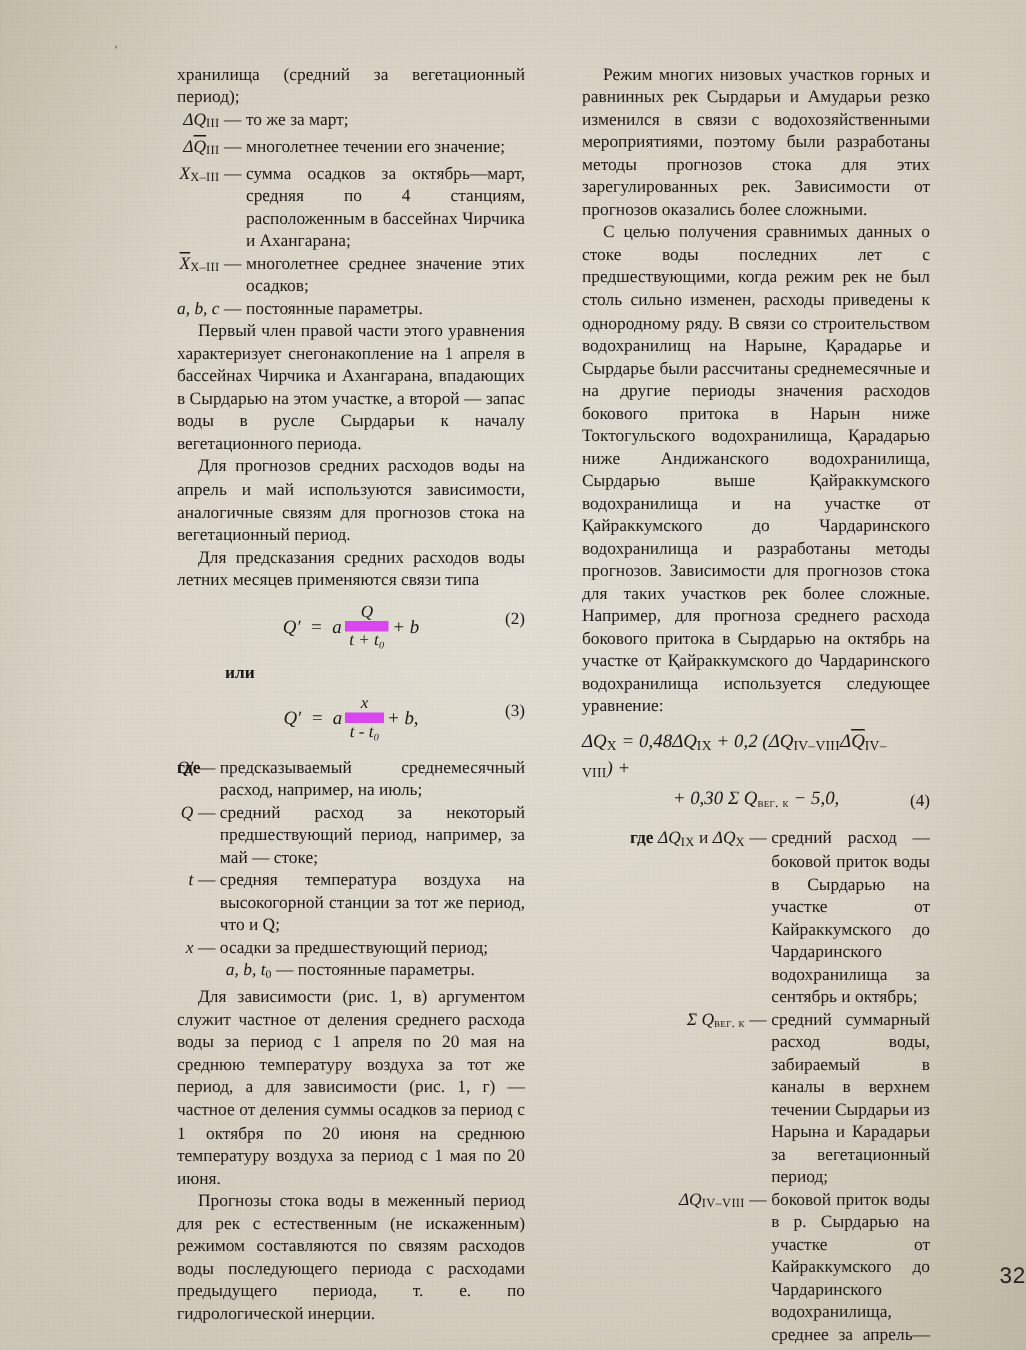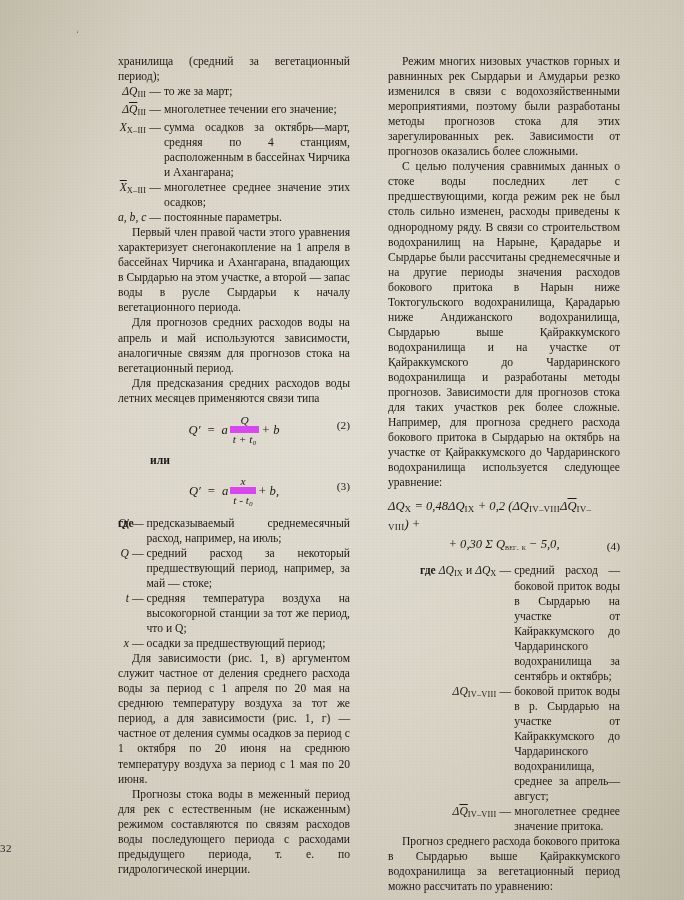--- a/index.html
+++ b/index.html
@@ -25,21 +25,21 @@
     background-image:
       repeating-linear-gradient(0deg, rgba(90,84,66,.05) 0px, rgba(90,84,66,.05) 1px, transparent 1px, transparent 3px),
       repeating-linear-gradient(90deg, rgba(90,84,66,.04) 0px, rgba(90,84,66,.04) 1px, transparent 1px, transparent 4px);
     pointer-events:none;
   }
   .content{position:absolute;inset:0;}
 
   
   .col{
     position:absolute;
-    top:54px;
+    top:42px;
     font-size:11.6px;
     line-height:15.05px;
     text-align:justify;
     text-justify:inter-word;
     -webkit-font-smoothing:none;
   }
   .col-left{left:118px;width:232px;}
   .col-right{left:388px;width:232px;}
 
   p{margin:0;}
@@ -90,24 +90,24 @@
   .lbl-or,.lbl-where{font-weight:bold;font-style:normal;padding-left:32px;}
 
   .blk-or{margin:2px 0 0 0;}
   .where-wrap{position:relative;}
   .where-tag{position:absolute;left:0;top:0;font-weight:bold;}
 
   .pageno{
     position:absolute;
     left:0;right:0;
     top:842px;
-    text-align:left;
-    font-size:11px;
+    text-align:right;
+    font-size:15px;
     letter-spacing:.5px;
-    font-family:Liberation Serif, serif;
+    font-family:Liberation Sans, sans-serif;
     color:#262320;
   }
   .tick{
     position:absolute;
     color:#6b6454;
     font-size:9px;
   }
 </style>
 </head>
 <body>
@@ -201,20 +201,27 @@
 
         <div class="defrow">
           <span class="defsym">x</span>
           <span class="defdash">—</span>
           <span class="deftxt">осадки за предшествующий период;</span>
         </div>
 
       </div>
     </div>
 
+    <div class="deflist">
+      <div class="defrow">
+        <span class="defsym" style="padding-left:18px;">a, b, t<sub>0</sub></span>
+        <span class="defdash">—</span>
+        <span class="deftxt" style="text-align:left;">постоянные параметры.</span>
+      </div>
+    </div>
 
     <p class="ind">Для зависимости (рис. 1, в) аргументом служит частное от деления среднего расхода воды за период с 1 апреля по 20 мая на среднюю температуру воздуха за тот же период, а для зависимости (рис. 1, г) — частное от деления суммы осадков за период с 1 октября по 20 июня на среднюю температуру воздуха за период с 1 мая по 20 июня.</p>
     <p class="ind">Прогнозы стока воды в меженный период для рек с естественным (не искаженным) режимом составляются по связям расходов воды последующего периода с расходами предыдущего периода, т. е. по гидрологической инерции.</p>
 
   </div>
 
   <div class="col col-right">
 
     <p class="ind">Режим многих низовых участков горных и равнинных рек Сырдарьи и Амударьи резко изменился в связи с водохозяйственными мероприятиями, поэтому были разработаны методы прогнозов стока для этих зарегулированных рек. Зависимости от прогнозов оказались более сложными.</p>
     <p class="ind">С целью получения сравнимых данных о стоке воды последних лет с предшествующими, когда режим рек не был столь сильно изменен, расходы приведены к однородному ряду. В связи со строительством водохранилищ на Нарыне, Қарадарье и Сырдарье были рассчитаны среднемесячные и на другие периоды значения расходов бокового притока в Нарын ниже Токтогульского водохранилища, Қарадарью ниже Андижанского водохранилища, Сырдарью выше Қайраккумского водохранилища и на участке от Қайраккумского до Чардаринского водохранилища и разработаны методы прогнозов. Зависимости для прогнозов стока для таких участков рек более сложные. Например, для прогноза среднего расхода бокового притока в Сырдарью на октябрь на участке от Қайраккумского до Чардаринского водохранилища используется следующее уравнение:</p>
@@ -228,20 +235,25 @@
     </div>
 
     <div class="deflist">
 
       <div class="defrow">
         <span class="defsym"><span class="lbl-where" style="font-style:normal;margin-right:3px;">где</span>ΔQ<span class="sc">IX</span> <span class="kw">и</span> ΔQ<span class="sc">X</span></span>
         <span class="defdash">—</span>
         <span class="deftxt">средний расход — боковой приток воды в Сырдарью на участке от Кайраккумского до Чардаринского водохранилища за сентябрь и октябрь;</span>
       </div>
 
+      <div class="defrow">
+        <span class="defsym">Σ Q<span class="sc">вег. к</span></span>
+        <span class="defdash">—</span>
+        <span class="deftxt">средний суммарный расход воды, забираемый в каналы в верхнем течении Сырдарьи из Нарына и Карадарьи за вегетационный период;</span>
+      </div>
 
       <div class="defrow">
         <span class="defsym">ΔQ<span class="sc">IV–VIII</span></span>
         <span class="defdash">—</span>
         <span class="deftxt">боковой приток воды в р. Сырдарью на участке от Кайраккумского до Чардаринского водохранилища, среднее за апрель—август;</span>
       </div>
 
       <div class="defrow">
         <span class="defsym">Δ<span class="ovl">Q</span><span class="sc">IV–VIII</span></span>
         <span class="defdash">—</span>

